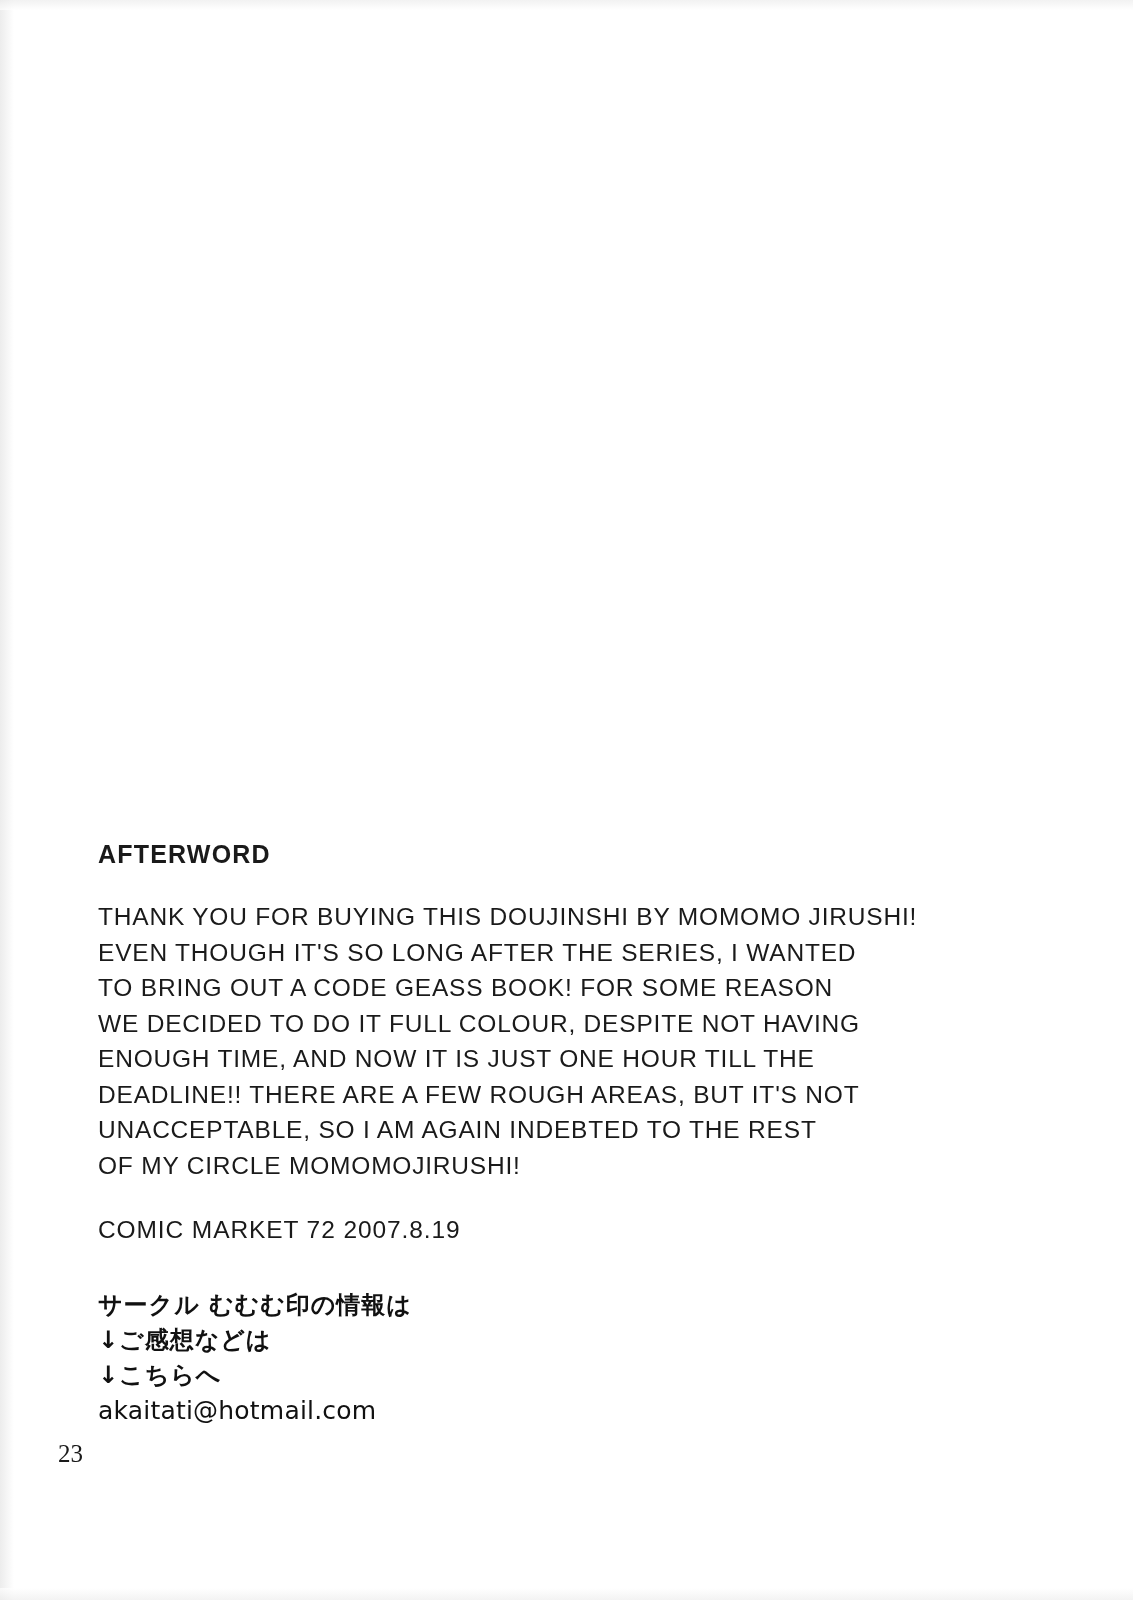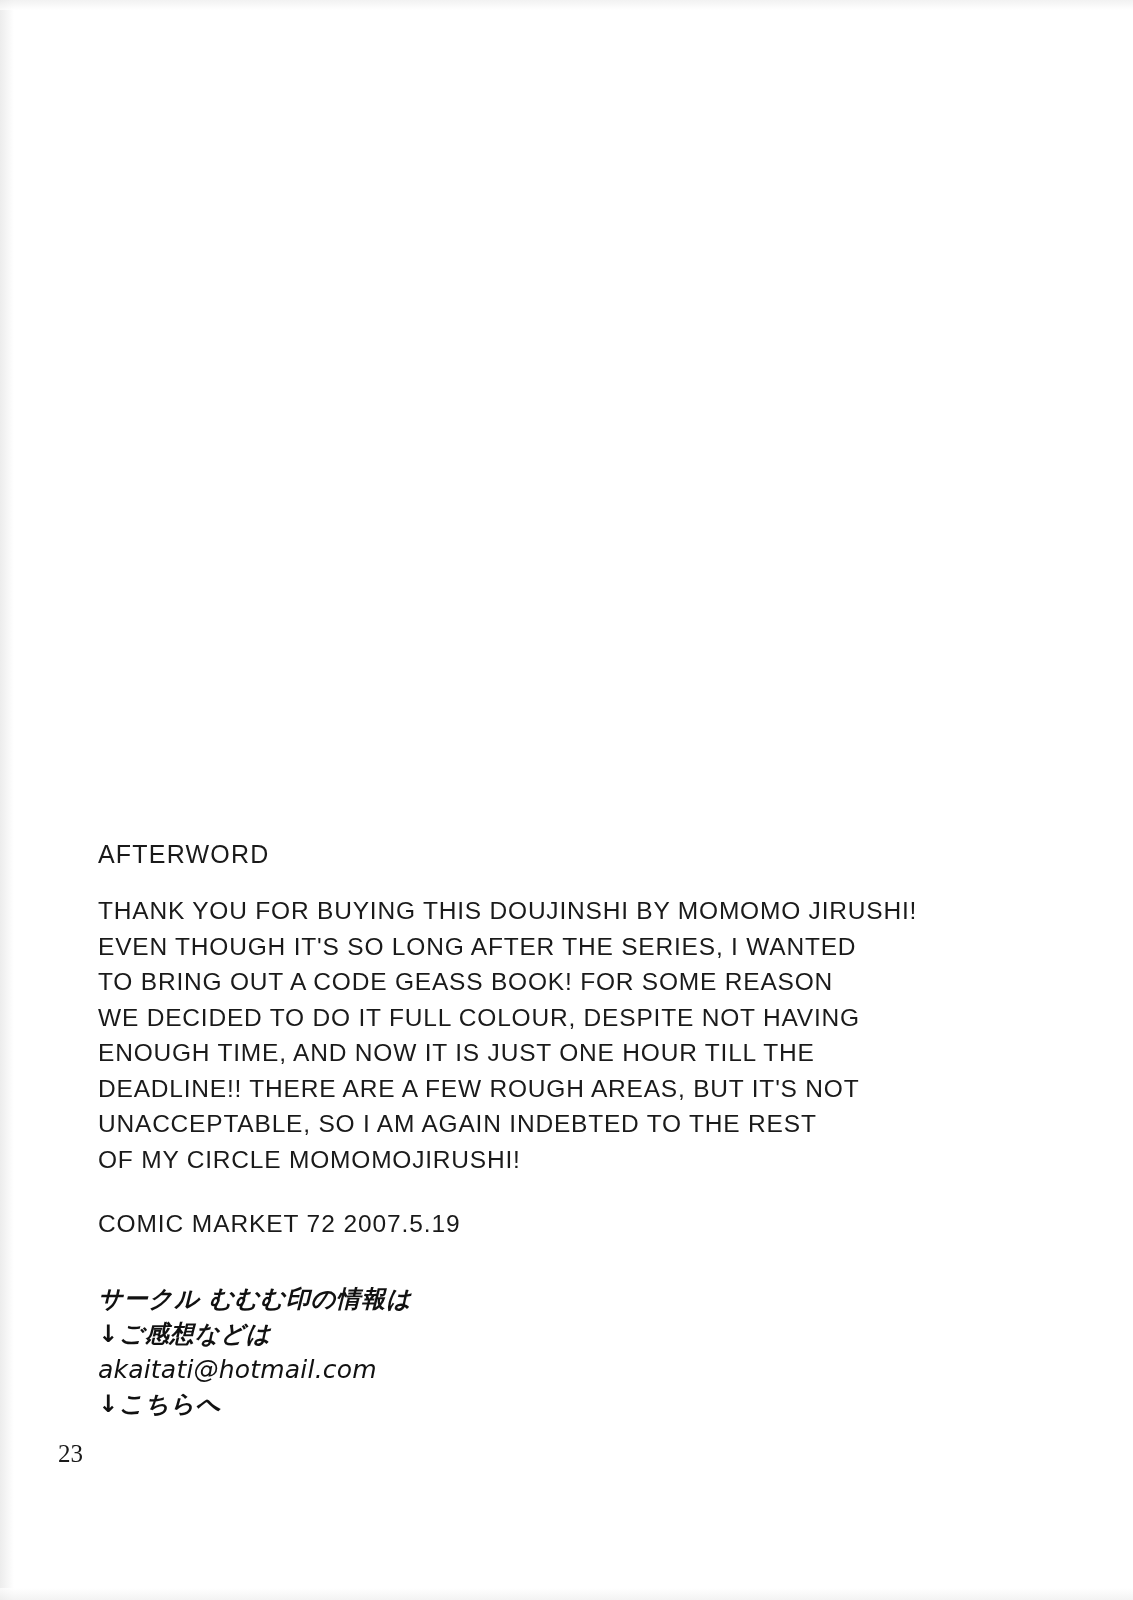--- a/index.html
+++ b/index.html
@@ -40,41 +40,40 @@
   }
   .afterword-block {
     position: absolute;
     left: 98px;
     top: 840px;
     width: 960px;
   }
   .afterword-heading {
     font-size: 25px;
     letter-spacing: 1.2px;
-    font-weight: 400;
-    margin: 0 0 24px 0;
+    font-weight: 700;
+    margin: 0 0 30px 0;
     color: #1a1a1a;
   }
   .afterword-body {
     font-size: 24.5px;
     line-height: 35.5px;
     letter-spacing: 0.8px;
     margin: 0;
     color: #1a1a1a;
     white-space: pre-line;
   }
   .afterword-date {
     font-size: 24.5px;
     letter-spacing: 0.9px;
     margin: 33px 0 0 0;
     color: #1a1a1a;
   }
   .contact-block {
     margin-top: 44px;
-    font-style: italic;
   }
   .contact-line {
     font-size: 25px;
     line-height: 35px;
     letter-spacing: 0.6px;
     color: #111111;
     margin: 0;
   }
   .contact-line.jp {
     font-family: "DejaVu Sans", sans-serif;
@@ -112,26 +111,26 @@
 
     <p class="afterword-body">THANK YOU FOR BUYING THIS DOUJINSHI BY MOMOMO JIRUSHI!
 EVEN THOUGH IT'S SO LONG AFTER THE SERIES, I WANTED
 TO BRING OUT A CODE GEASS BOOK! FOR SOME REASON
 WE DECIDED TO DO IT FULL COLOUR, DESPITE NOT HAVING
 ENOUGH TIME, AND NOW IT IS JUST ONE HOUR TILL THE
 DEADLINE!! THERE ARE A FEW ROUGH AREAS, BUT IT'S NOT
 UNACCEPTABLE, SO I AM AGAIN INDEBTED TO THE REST
 OF MY CIRCLE MOMOMOJIRUSHI!</p>
 
-    <p class="afterword-date">COMIC MARKET 72 2007.5.19</p>
+    <p class="afterword-date">COMIC MARKET 72 2007.8.19</p>
 
     <div class="contact-block">
       <p class="contact-line jp">サークル むむむ印の情報は</p>
       <p class="contact-line jp">↓ご感想などは</p>
+      <p class="contact-line jp">↓こちらへ</p>
       <p class="contact-line mail">akaitati@hotmail.com</p>
-      <p class="contact-line jp">↓こちらへ</p>
     </div>
 
   </div>
 
   <div class="page-number">23</div>
 
 </div>
 
 </body></html>

